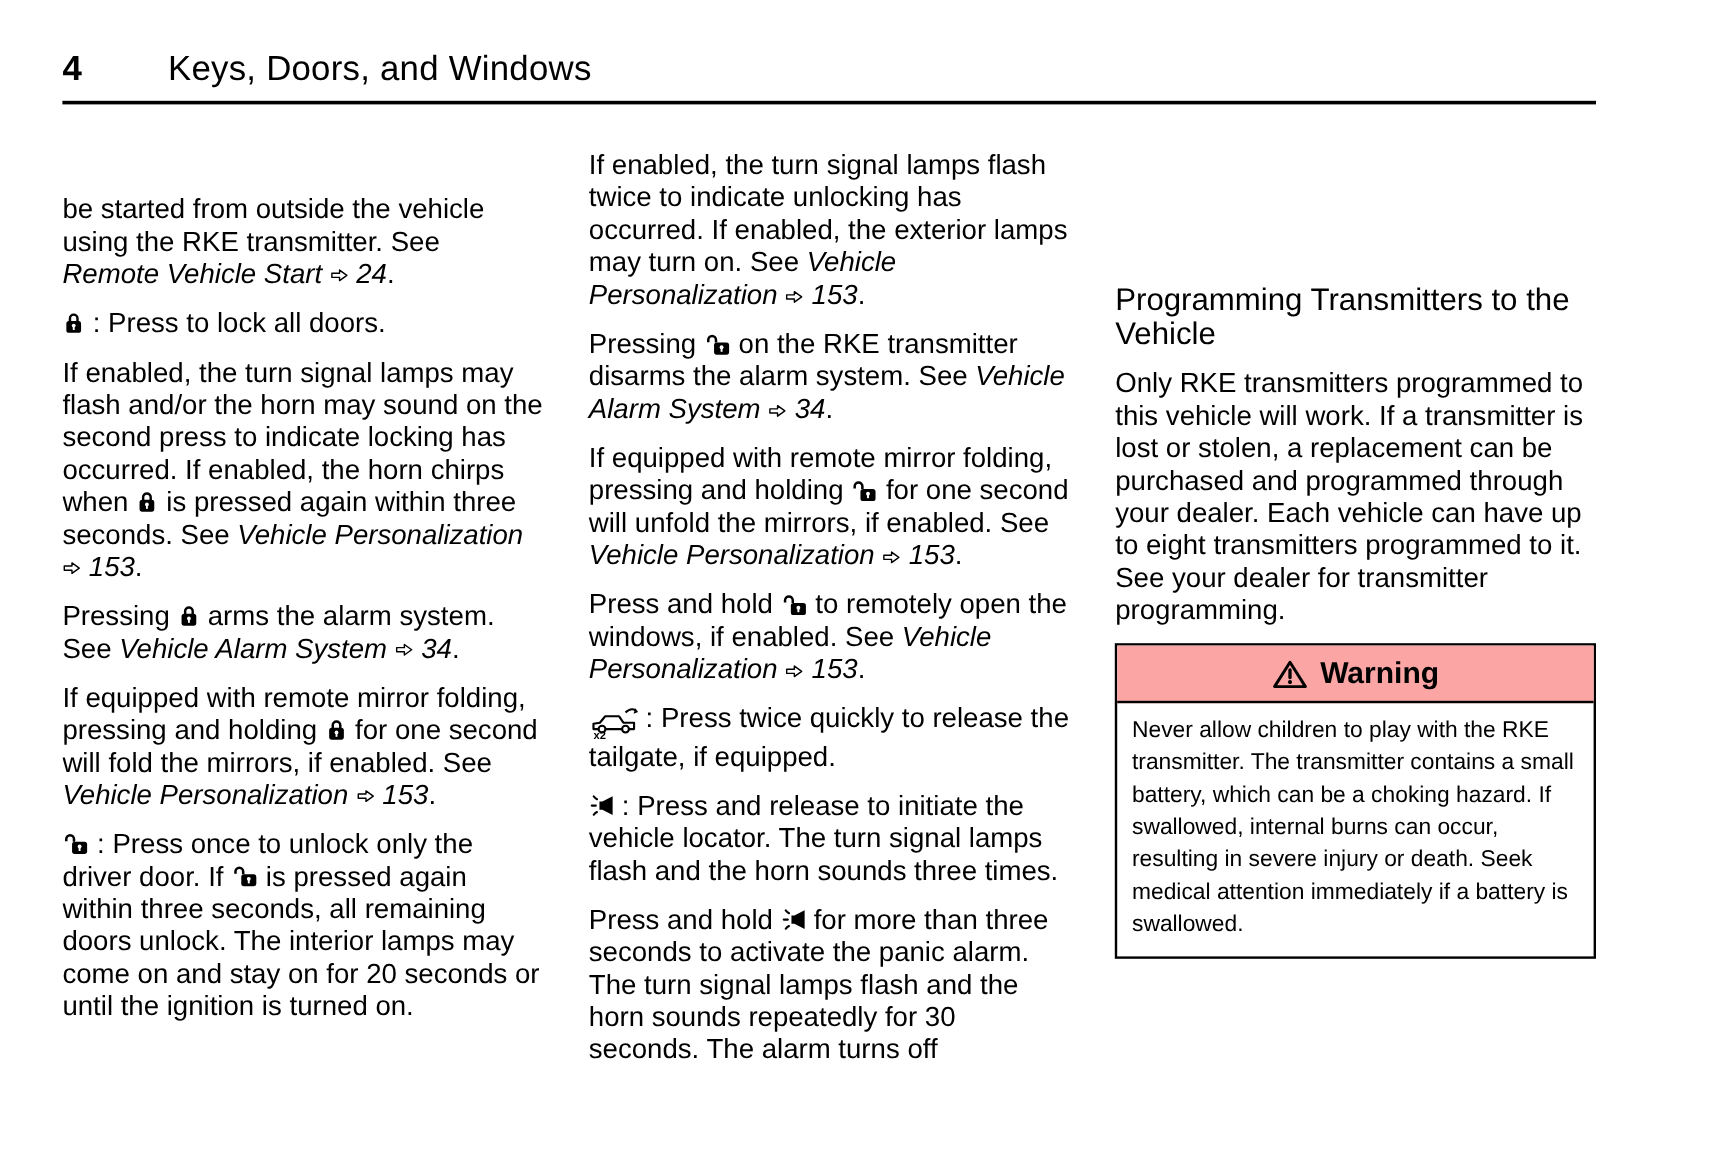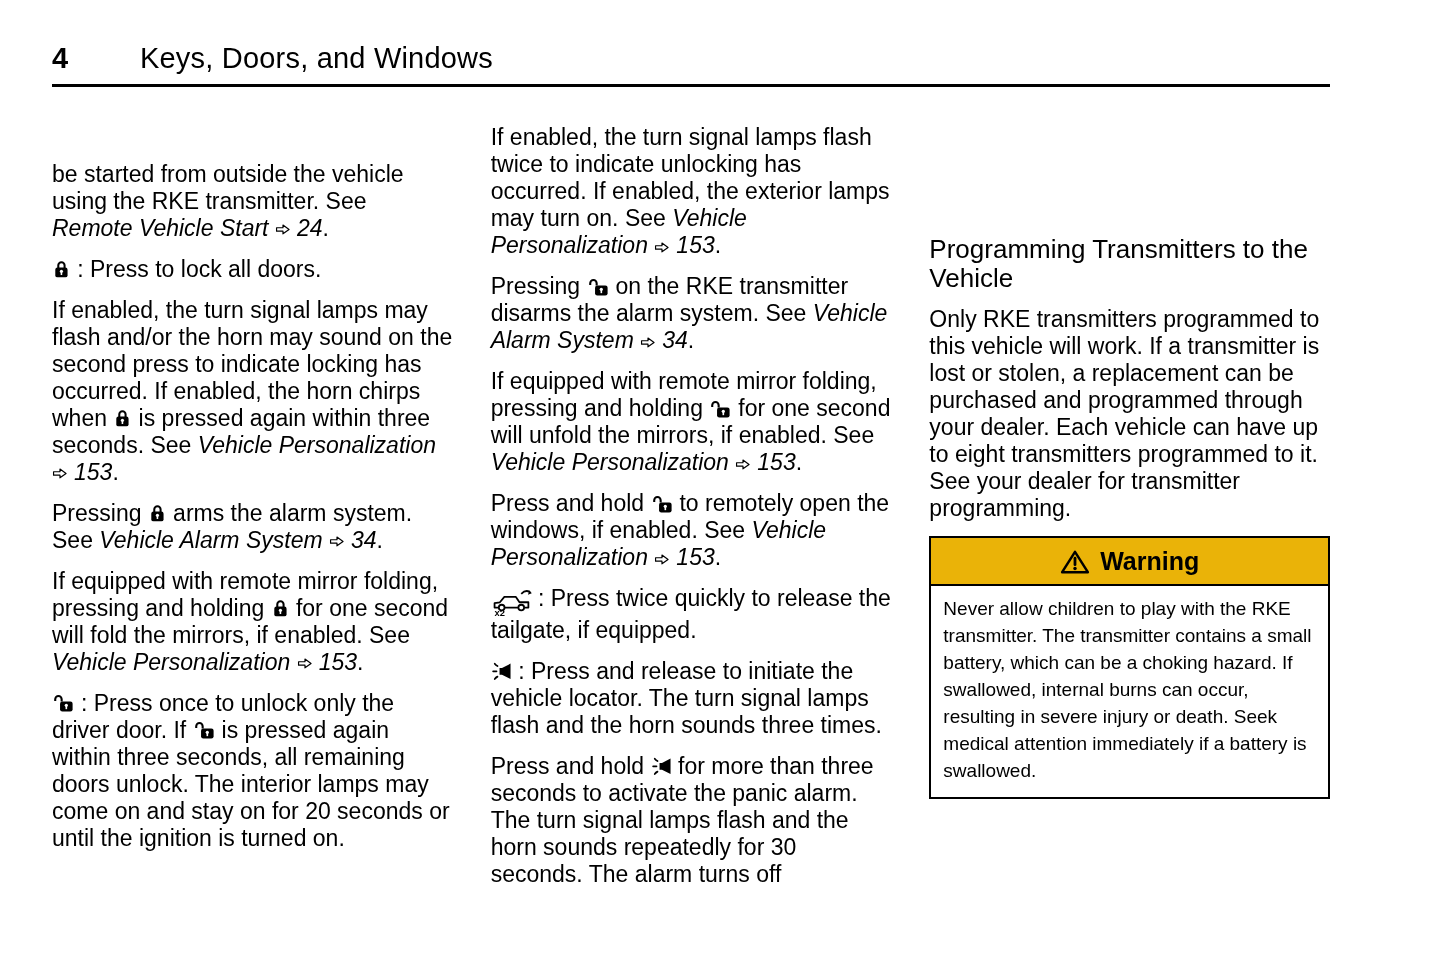--- a/index.html
+++ b/index.html
@@ -14,21 +14,21 @@
   .section-title{font-weight:normal;font-size:29px;margin:0;letter-spacing:0.2px;}
   .columns{display:flex;margin-top:17px;height:818px;overflow:hidden;align-items:center;}
   .col{flex:1 1 0;min-width:0;}
   .col-divider{flex:0 0 auto;width:2px;background:#000;margin:0 18px;}
   .para{margin:0 0 14px 0;font-size:23px;line-height:27px;}
   .para em{font-style:italic;}
   .subhead{font-size:26px;line-height:29px;font-weight:normal;margin:8px 0 13px 0;}
   .warning-box{border:2px solid #000;margin-top:6px;}
   .warning-header{
     display:flex;align-items:center;justify-content:center;gap:10px;
-    background:#eab308;border-bottom:2px solid #000;padding:9px 0 8px 0;
+    background:#fca5a5;border-bottom:2px solid #000;padding:9px 0 8px 0;
     font-size:25px;font-weight:bold;
   }
   .warning-body{padding:9px 12px 13px 12px;font-size:19px;line-height:27px;}
   .icon{display:inline-block;vertical-align:-0.14em;}
   .ic-lock{width:.82em;height:.88em;}
   .ic-unlock{width:.98em;height:.88em;}
   .ic-tailgate{width:1.78em;height:1.24em;vertical-align:-0.46em;}
   .ic-locator{width:.92em;height:.9em;}
   .ic-xref{width:.68em;height:.56em;vertical-align:-0.02em;}
   .ic-warning{width:30px;height:26px;flex:0 0 auto;}

